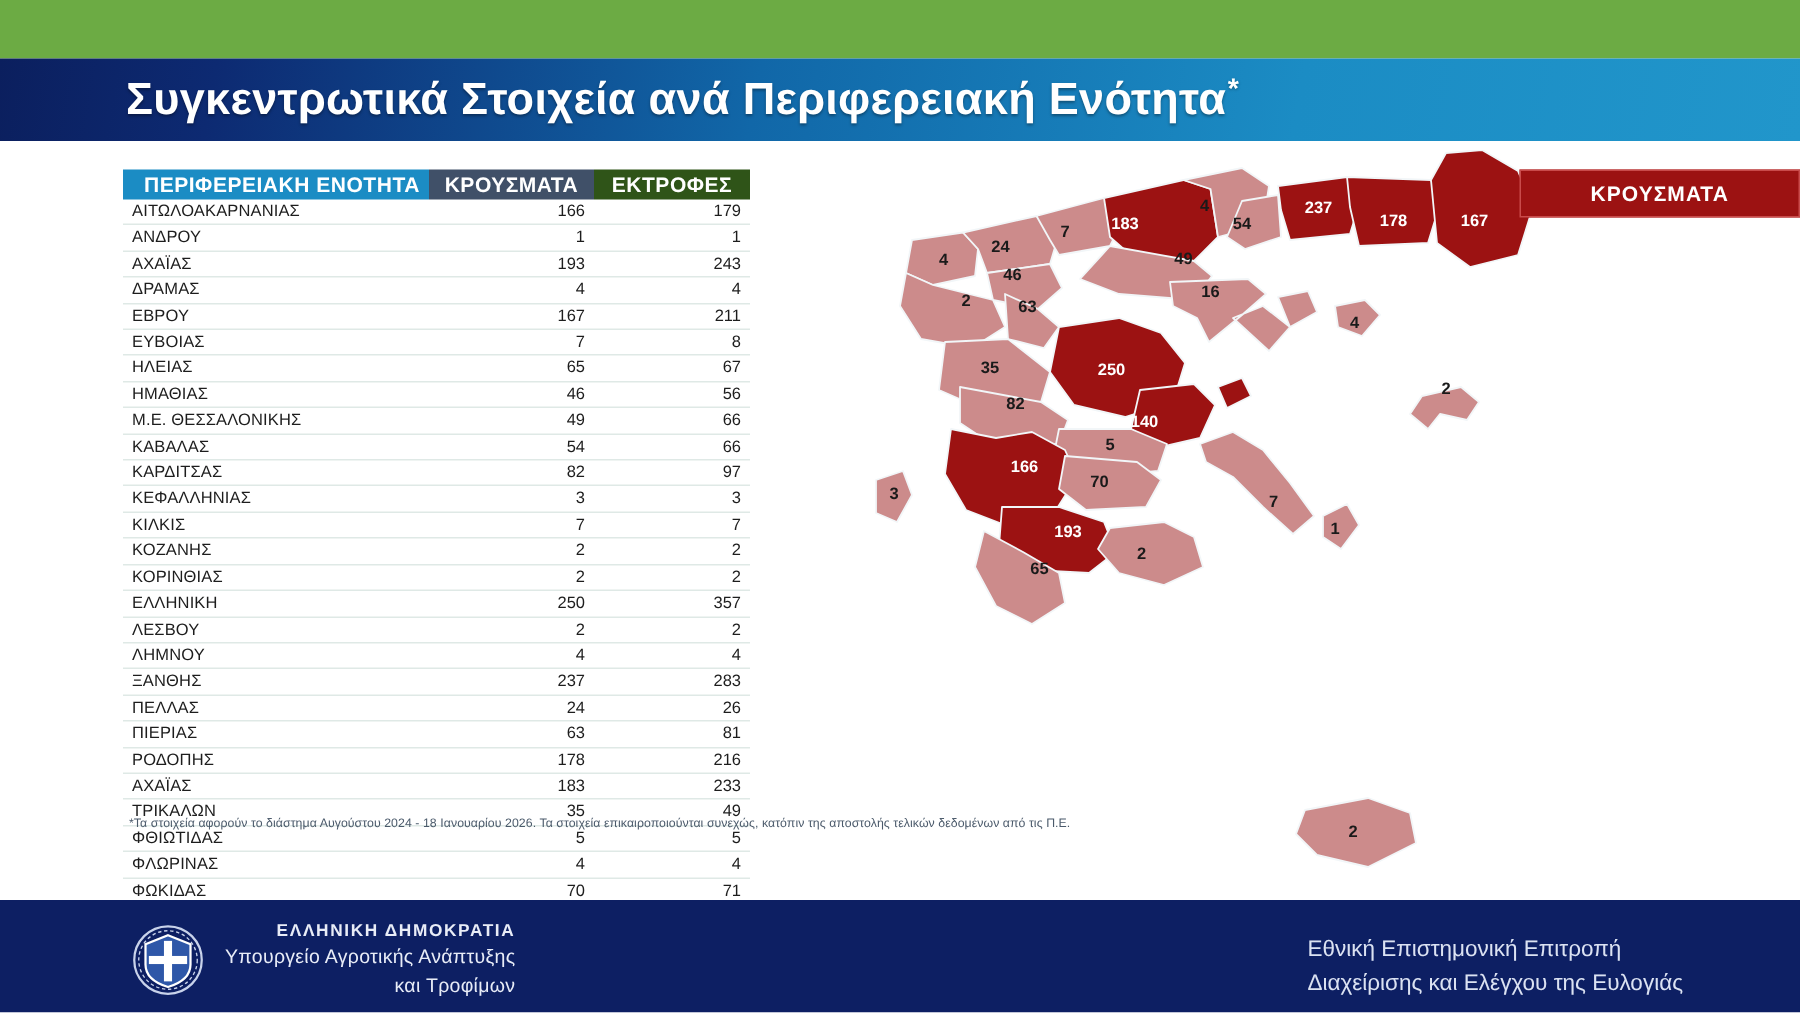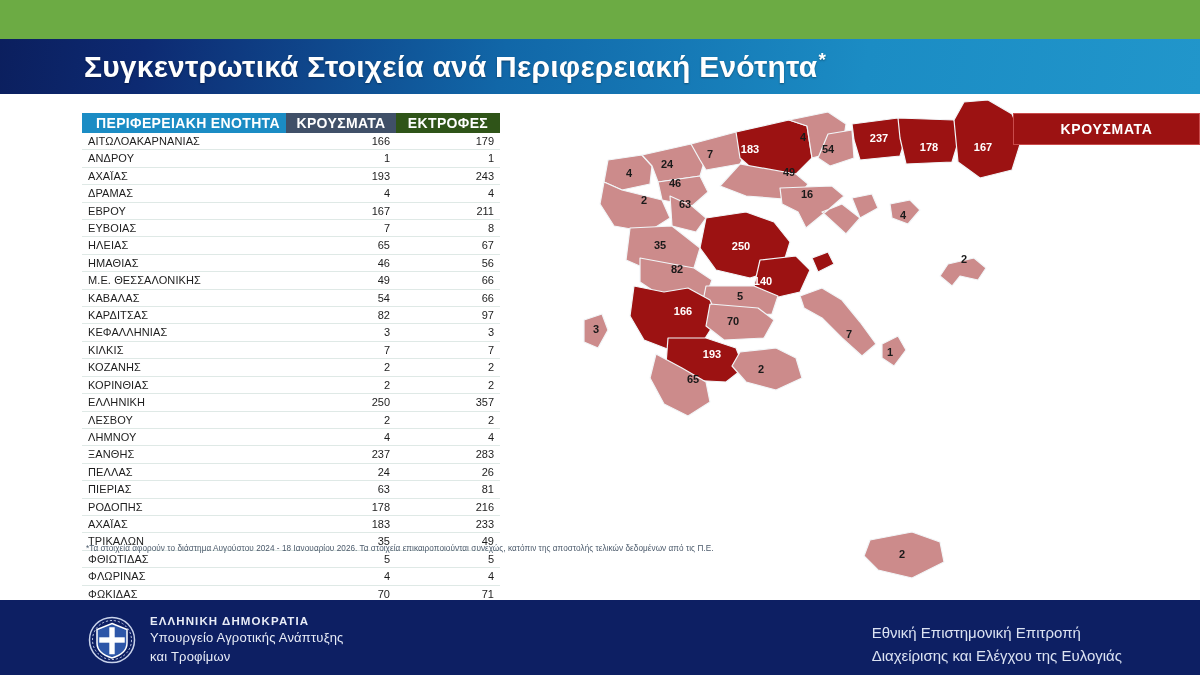--- a/index.html
+++ b/index.html
@@ -137,21 +137,21 @@
   }
 
   
   #footer {
     position: absolute; left: 0; top: 600px;
     width: 1200px; height: 75px;
     background: #0d1f63;
   }
   #footer-left {
     position: absolute; left: 88px; top: 13px;
-    display: flex; align-items: center; gap: 14px;
+    display: flex; align-items: center; gap: 14px; text-align: right;
   }
   .crest { width: 48px; height: 48px; }
   #footer-left .ft-lines { color: #e8ecf7; line-height: 1.42; }
   .ft-l1 { font-size: 11.5px; font-weight: 700; letter-spacing: 1.1px; }
   .ft-l2, .ft-l3 { font-size: 13px; font-weight: 400; letter-spacing: .2px; }
 
   #footer-right {
     position: absolute; right: 78px; top: 22px;
     text-align: left;
     color: #dbe2f2;

